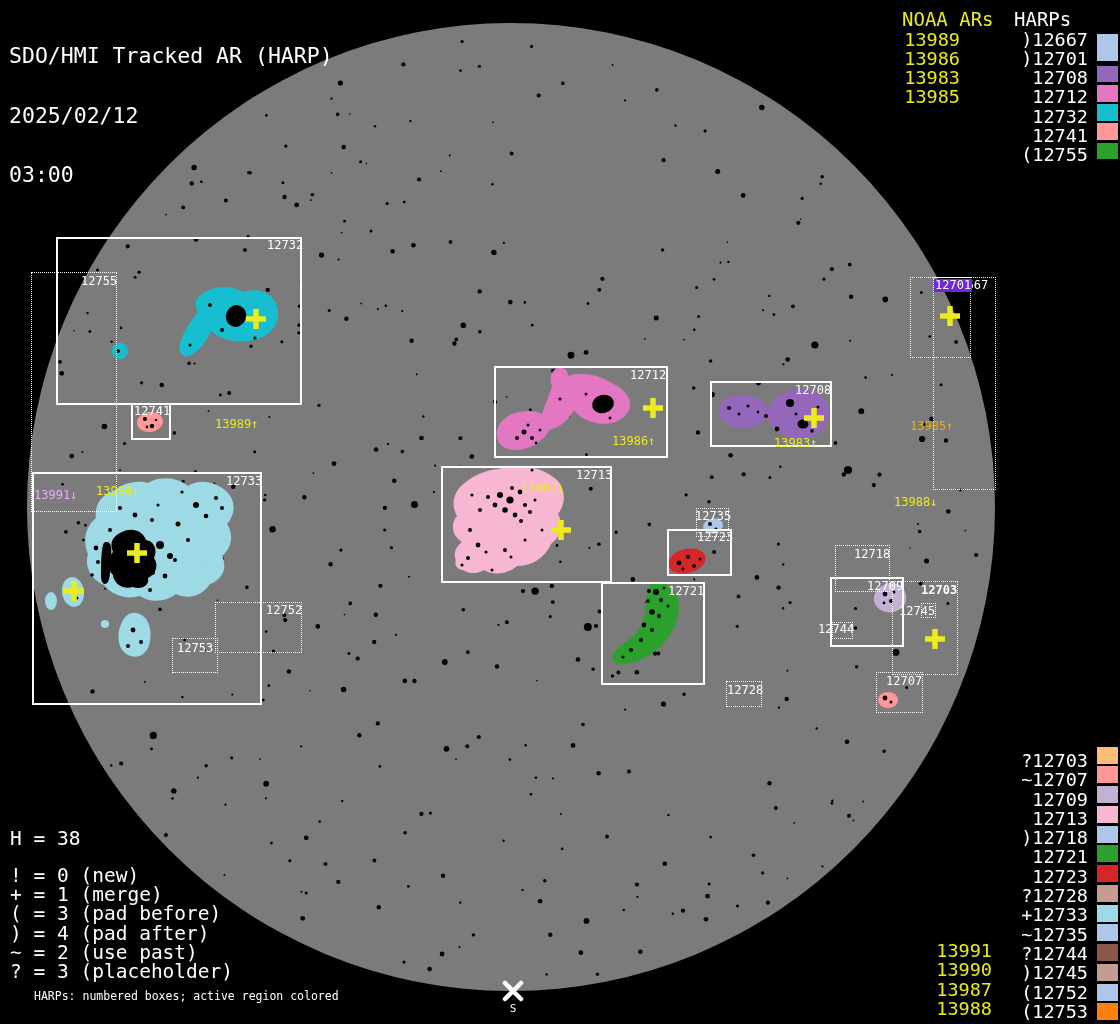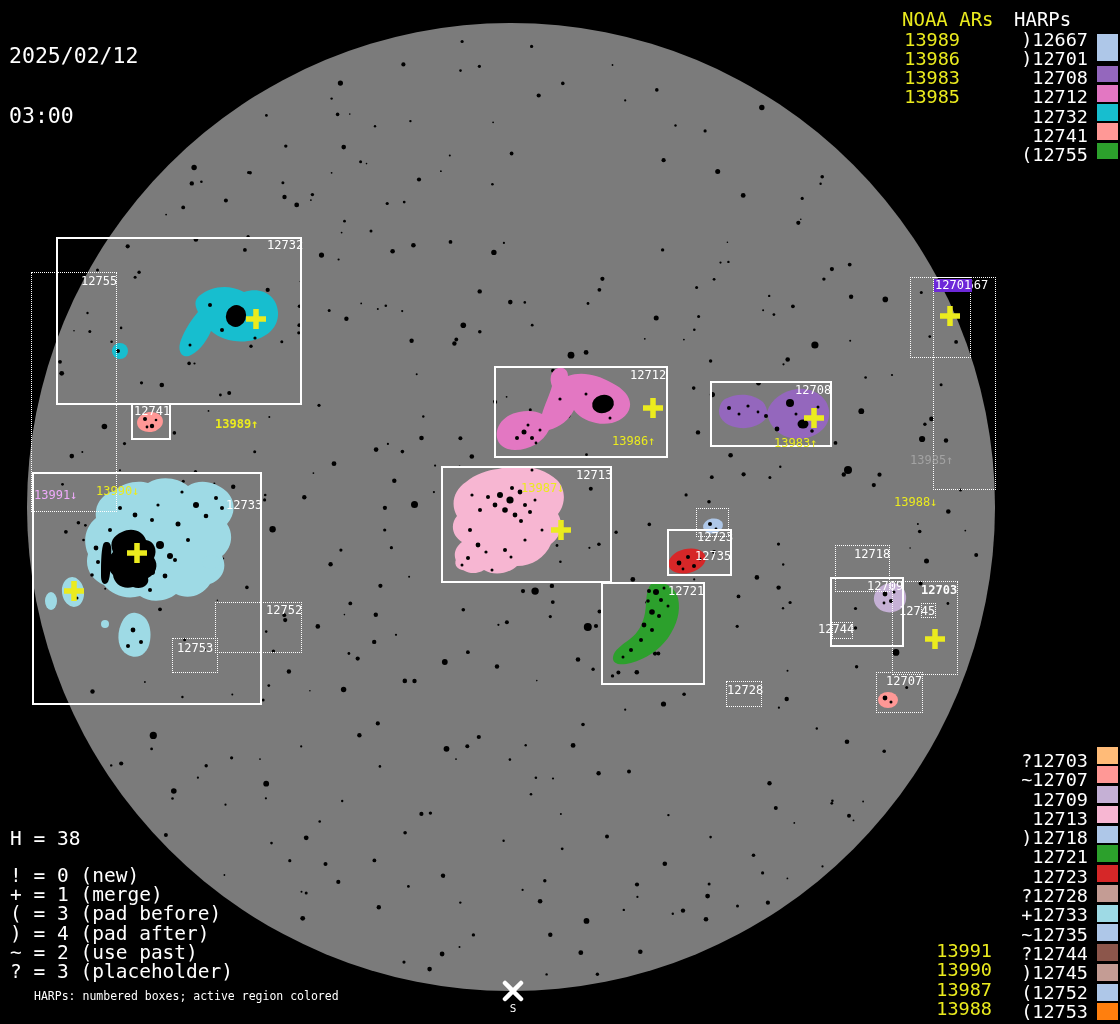--- a/index.html
+++ b/index.html
@@ -655,33 +655,33 @@
     </svg>
 
   <div id="boxes-layer">
       <div class="harp-box" style="left: 56px; top: 237px; width: 246px; height: 168px;"></div>
       <div class="box-label" style="left: 267px; top: 239px;">12732</div>
       <div class="harp-box dotted" style="left: 31px; top: 272px; width: 86px; height: 240px;"></div>
       <div class="box-label" style="left: 81px; top: 275px;">12755</div>
       <div class="harp-box" style="left: 131px; top: 403px; width: 40px; height: 37px;"></div>
       <div class="box-label" style="left: 134px; top: 405px;">12741</div>
       <div class="harp-box" style="left: 32px; top: 472px; width: 230px; height: 233px;"></div>
-      <div class="box-label" style="left: 226px; top: 475px; margin-top: 24px;">12733</div>
+      <div class="box-label" style="left: 226px; top: 475px;">12733</div>
       <div class="harp-box dotted" style="left: 215px; top: 602px; width: 87px; height: 51px;"></div>
       <div class="box-label" style="left: 266px; top: 604px;">12752</div>
       <div class="harp-box dotted" style="left: 172px; top: 638px; width: 46px; height: 35px;"></div>
       <div class="box-label" style="left: 177px; top: 642px;">12753</div>
       <div class="harp-box" style="left: 494px; top: 366px; width: 174px; height: 92px;"></div>
       <div class="box-label" style="left: 630px; top: 369px;">12712</div>
       <div class="harp-box" style="left: 441px; top: 466px; width: 171px; height: 117px;"></div>
       <div class="box-label" style="left: 576px; top: 469px;">12713</div>
       <div class="harp-box" style="left: 710px; top: 381px; width: 122px; height: 66px;"></div>
       <div class="box-label" style="left: 795px; top: 384px;">12708</div>
       <div class="harp-box dotted" style="left: 696px; top: 508px; width: 33px; height: 29px;"></div>
-      <div class="box-label" style="left: 695px; top: 510px; margin-top: 40px;">12735</div>
+      <div class="box-label" style="left: 695px; top: 510px;">12735</div>
       <div class="harp-box" style="left: 667px; top: 529px; width: 65px; height: 47px;"></div>
       <div class="box-label" style="left: 697px; top: 531px;">12723</div>
       <div class="harp-box" style="left: 601px; top: 582px; width: 104px; height: 103px;"></div>
       <div class="box-label" style="left: 668px; top: 585px;">12721</div>
       <div class="harp-box dotted" style="left: 726px; top: 681px; width: 36px; height: 26px;"></div>
       <div class="box-label" style="left: 727px; top: 684px;">12728</div>
       <div class="harp-box dotted" style="left: 933px; top: 277px; width: 63px; height: 213px;"></div>
       <div class="box-label" style="left: 952px; top: 279px;">12667</div>
       <div class="harp-box dotted" style="left: 910px; top: 277px; width: 61px; height: 81px;"></div>
       <div class="box-label bg" style="left: 934px; top: 279px;">12701</div>
@@ -690,33 +690,34 @@
       <div class="harp-box" style="left: 830px; top: 577px; width: 74px; height: 70px;"></div>
       <div class="box-label" style="left: 867px; top: 580px;">12709</div>
       <div class="harp-box dotted" style="left: 892px; top: 581px; width: 66px; height: 94px;"></div>
       <div class="box-label" style="left: 921px; top: 584px; font-weight: bold;">12703</div>
       <div class="harp-box dotted" style="left: 921px; top: 603px; width: 15px; height: 15px;"></div>
       <div class="box-label" style="left: 899px; top: 605px;">12745</div>
       <div class="harp-box dotted" style="left: 832px; top: 622px; width: 21px; height: 17px;"></div>
       <div class="box-label" style="left: 818px; top: 623px;">12744</div>
       <div class="harp-box dotted" style="left: 876px; top: 672px; width: 47px; height: 41px;"></div>
       <div class="box-label" style="left: 886px; top: 675px;">12707</div>
-      <div class="noaa-disk-label" style="left: 215px; top: 418px; color: rgb(235, 235, 30); font-weight: bold;">13989↑</div>
+      <div class="noaa-disk-label" style="left: 215px; top: 418px; color: rgb(235, 235, 30);">13989↑</div>
       <div class="noaa-disk-label" style="left: 34px; top: 489px; color: #f0abfc;">13991↓</div>
       <div class="noaa-disk-label" style="left: 96px; top: 485px; color: rgb(235, 235, 30);">13990↓</div>
       <div class="noaa-disk-label" style="left: 612px; top: 435px; color: rgb(235, 235, 30);">13986↑</div>
       <div class="noaa-disk-label" style="left: 521px; top: 482px; color: rgb(235, 235, 30);">13987↓</div>
       <div class="noaa-disk-label" style="left: 774px; top: 437px; color: rgb(235, 235, 30);">13983↑</div>
-      <div class="noaa-disk-label" style="left: 910px; top: 420px; color: #a3a3a3; margin-top: 34px;">13985↑</div>
+      <div class="noaa-disk-label" style="left: 910px; top: 420px; color: #eab308;">13985↑</div>
       <div class="noaa-disk-label" style="left: 894px; top: 496px; color: rgb(235, 235, 30);">13988↓</div>
     </div>
 
   <div id="text-layer">
 
     <div class="abs" style="left:9px;top:7px;">
+      <div class="title-line">SDO/HMI Tracked AR (HARP)</div>
       <div class="title-line">2025/02/12</div>
       <div class="title-line">03:00</div>
     </div>
 
     <div class="abs hdr" style="left:902px;top:9px;color:#ebeb1e;">NOAA ARs</div>
     <div class="abs hdr" style="left:1014px;top:9px;color:#fff;">HARPs</div>
 
     <div id="tr-noaa" class="abs list-col" style="left:900px;top:30px;width:60px;color:#ebeb1e;"><div class="row">13989</div><div class="row">13986</div><div class="row">13983</div><div class="row">13985</div></div>
     <div id="tr-harps" class="abs list-col" style="left:1000px;top:30px;width:88px;color:#fff;"><div class="row">)12667</div><div class="row">)12701</div><div class="row">12708</div><div class="row">12712</div><div class="row">12732</div><div class="row">12741</div><div class="row">(12755</div></div>
     <div id="tr-swatches">

